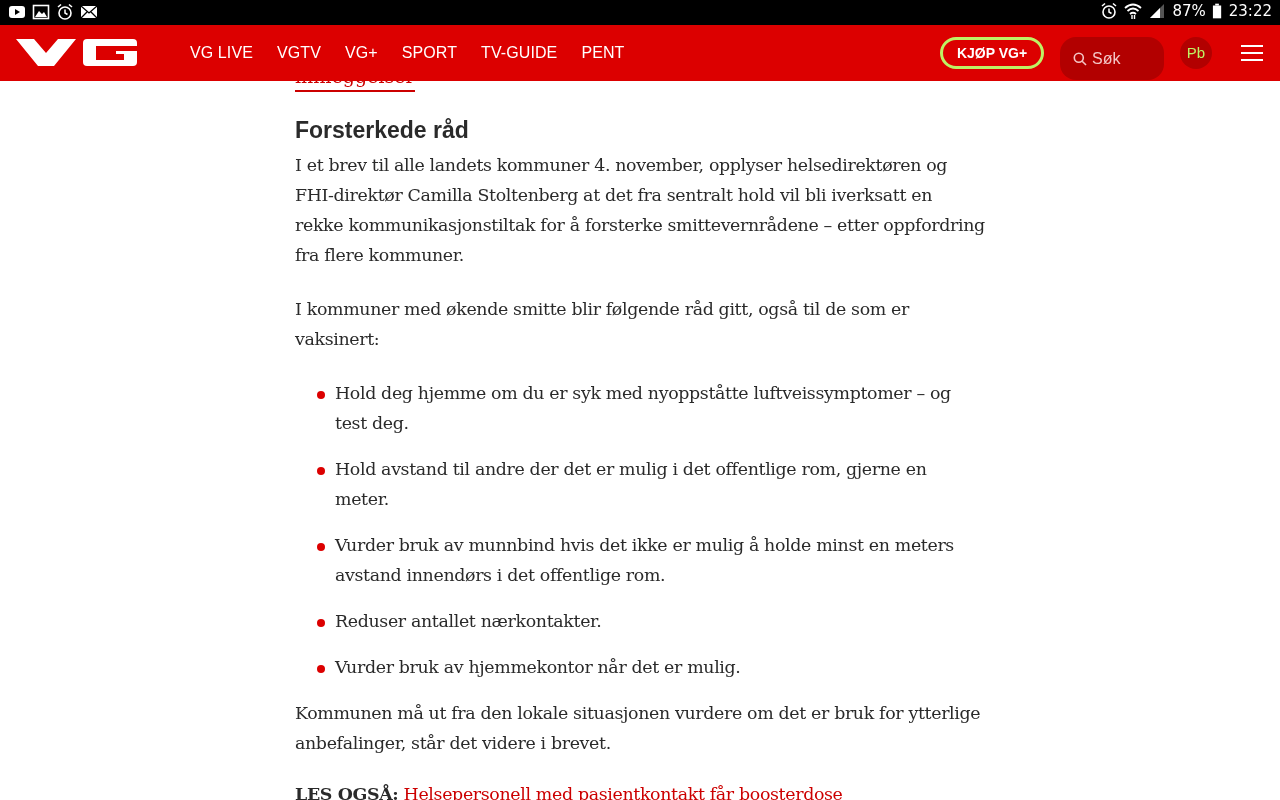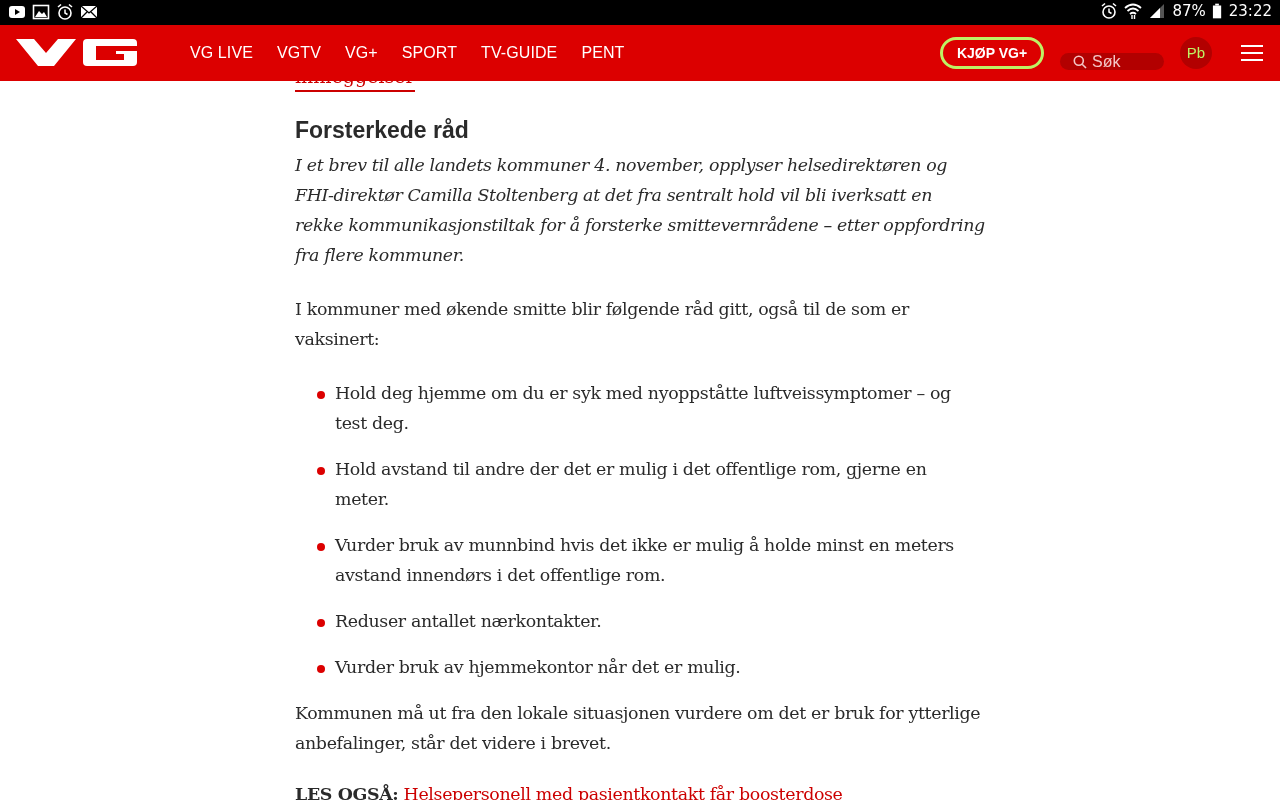--- a/index.html
+++ b/index.html
@@ -22,21 +22,21 @@
   }
   .logo { position: absolute; left: 16px; top: 14px; width: 121px; height: 27px; }
   .nav-links { position: absolute; left: 182px; top: 0; height: 56px; display: flex; align-items: center; margin-left: 8px; }
   .nav-link { color: #fff; font-size: 16px; margin-right: 24px; text-decoration: none; letter-spacing: 0.1px; }
   .buy-btn {
     position: absolute; left: 940px; top: 12px; width: 104px; height: 32px;
     border: 3px solid #bef264; border-radius: 16px; color: #fff;
     font-size: 14px; font-weight: bold; display: flex; align-items: center; justify-content: center;
   }
   .search {
-    position: absolute; left: 1060px; top: 28px; width: 104px; height: 17px;
+    position: absolute; left: 1060px; top: 12px; width: 104px; height: 43px;
     background: #b20000; border-radius: 16px; display: flex; align-items: center; padding-left: 13px;
   }
   .search-icon { width: 14px; height: 14px; margin-right: 5px; }
   .search-input {
     background: transparent; border: none; outline: none; color: #fff;
     font-size: 16px; width: 70px; font-family: "Liberation Sans", sans-serif;
   }
   .search-input::placeholder { color: #f4c6c6; }
   .avatar {
     position: absolute; left: 1180px; top: 12px; width: 32px; height: 32px;
@@ -55,21 +55,21 @@
   }
   .subhead {
     position: absolute; top: 117px; left: 0;
     font-family: "Liberation Sans", sans-serif; font-weight: bold; font-size: 23px; color: #2a2a2a;
   }
   .para {
     position: absolute; left: 0; width: 690px;
     font-family: "DejaVu Serif", serif; font-size: 17.4px; line-height: 30px; color: #2a2a2a;
     letter-spacing: -0.35px;
   }
-  .p1 { top: 150px; font-style: italic; }
+  .p1 { top: 150px; }
   .p2 { top: 294px; }
   .bullets { position: absolute; left: 0; top: 378px; width: 690px; list-style: none; }
   .bullet {
     position: relative; padding-left: 40px; margin-bottom: 16px;
     font-family: "DejaVu Serif", serif; font-size: 17.4px; line-height: 30px; color: #2a2a2a;
     letter-spacing: -0.35px;
   }
   .bullet-dot {
     position: absolute; left: 22px; top: 13px; width: 8px; height: 8px; border-radius: 50%; background: #dc0000;
   }

